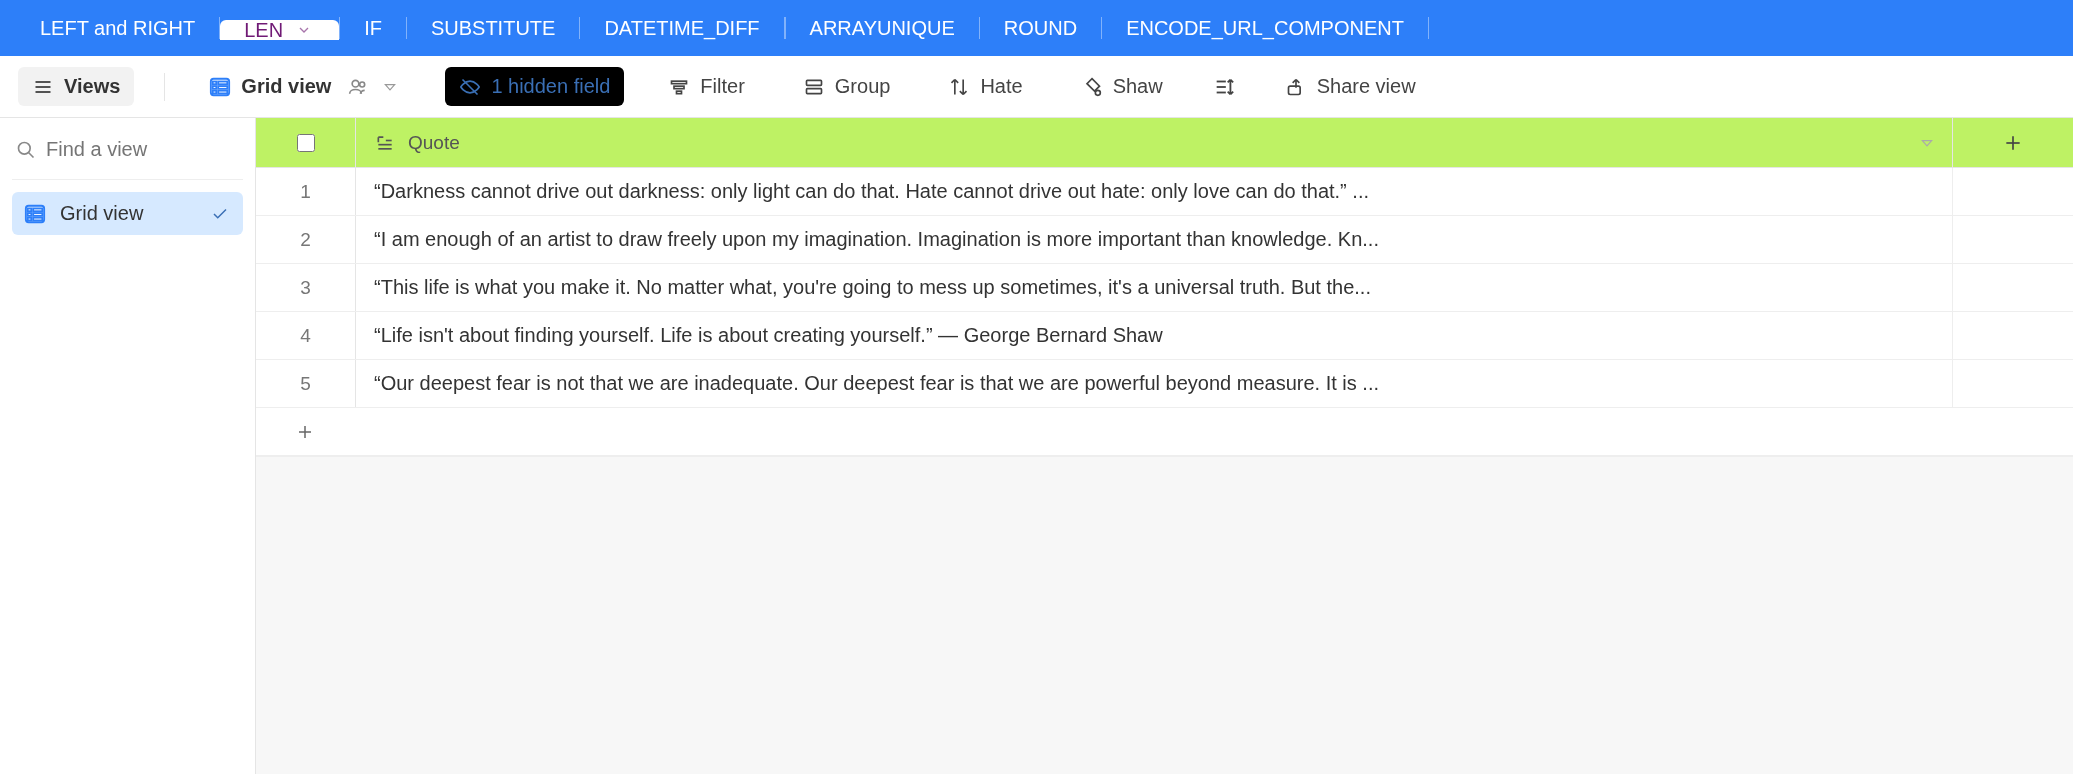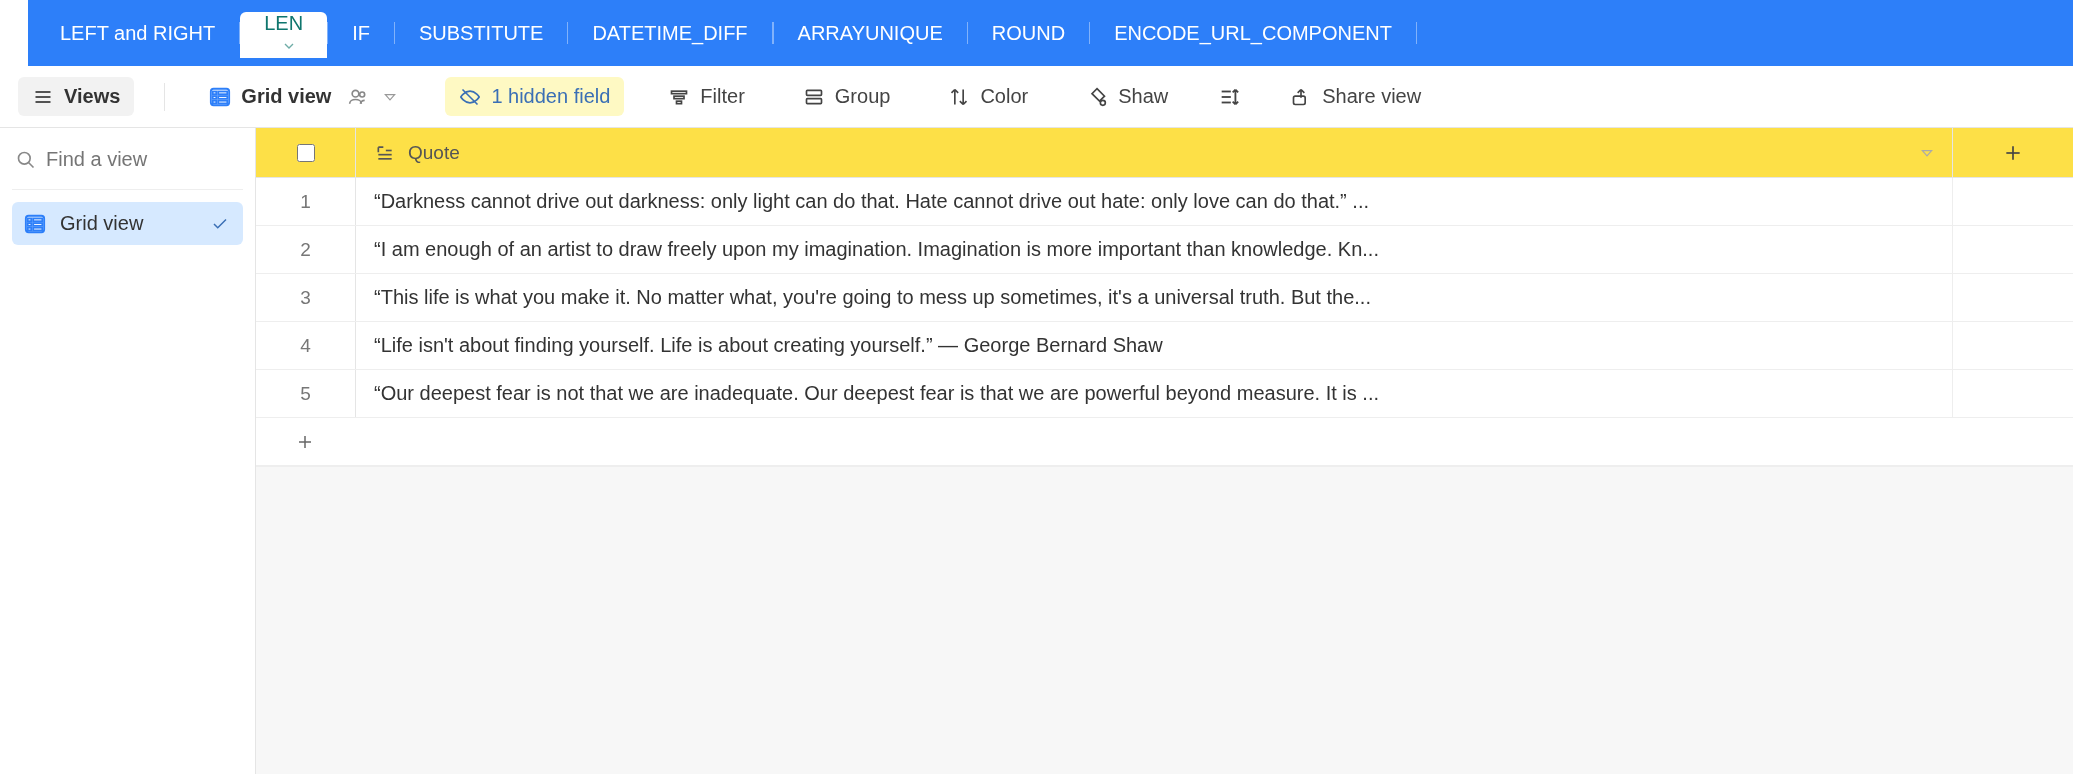--- a/index.html
+++ b/index.html
@@ -9,41 +9,39 @@
     color: #333;
     background: #fff;
     overflow: hidden;
   }
 
   
   .tabstrip {
     display: flex;
     align-items: stretch;
     background: #2d7ff9;
-    height: 66px;
-    padding: 8px;
+    height: 56px;
+    padding: 16px;
     overflow: hidden;
-    margin-left: 28px;
   }
   .tab {
     display: flex;
     align-items: center;
     padding: 0 24px;
     color: #fff;
     font-weight: 500;
     white-space: nowrap;
     cursor: pointer;
     font-size: 20px;
   }
   .tab.active {
     background: #fff;
-    color: #0f766e;
+    color: #701a75;
     border-radius: 6px 6px 0 0;
     margin-top: 4px;
-    flex-direction: column;
   }
   .tab .chev {
     margin-left: 10px;
     opacity: .6;
   }
   .tab-sep {
     width: 1px;
     height: 22px;
     background: rgba(255,255,255,.4);
     align-self: center;
@@ -63,21 +61,21 @@
     align-items: center;
     gap: 10px;
     padding: 8px 14px;
     border-radius: 6px;
     cursor: pointer;
     color: #444;
     font-size: 20px;
     font-weight: 500;
   }
   .btn.views { background: #f2f2f2; color:#333; font-weight:600;text-align:right; }
-  .btn.hidden-field { background: #fef9c3; color:#3a6fb5; }
+  .btn.hidden-field { background: #000000; color:#3a6fb5; }
   .vsep {
     width: 1px;
     height: 28px;
     background: #e5e5e5;
   }
   .ico { display:inline-flex; width:22px; height:22px; align-items:center; justify-content:center; }
 
   
   .main {
     display: flex;
@@ -122,21 +120,21 @@
   .grid {
     flex: 1;
     display: flex;
     flex-direction: column;
     overflow: hidden;
   }
   .grid-header {
     display: flex;
     align-items: center;
     height: 50px;
-    background: #fde047;
+    background: #bef264;
     border-bottom: 1px solid #e5e5e5;
     font-size: 19px;
     color: #555;
   }
   .col-num {
     width: 100px;
     display: flex;
     align-items: center;
     justify-content: center;
     border-right: 1px solid #e5e5e5;
@@ -313,21 +311,21 @@
     </span>
     <span>Group</span>
   </div>
 
   <div class="btn">
     <span class="ico">
       <svg viewBox="0 0 24 24" width="20" height="20">
           <path d="M7 3v18M7 3l-4 4M7 3l4 4M17 21V3M17 21l4-4M17 21l-4-4"></path>
         </svg>
     </span>
-    <span>Color</span>
+    <span>Hate</span>
   </div>
 
   <div class="btn">
     <span class="ico">
       <svg viewBox="0 0 24 24" width="20" height="20" fill="#444" stroke="none">
           <path d="M12 2l9 9-6 6-9-9z"></path>
           <circle cx="19" cy="19" r="3"></circle>
         </svg>
     </span>
     <span>Shaw</span>

